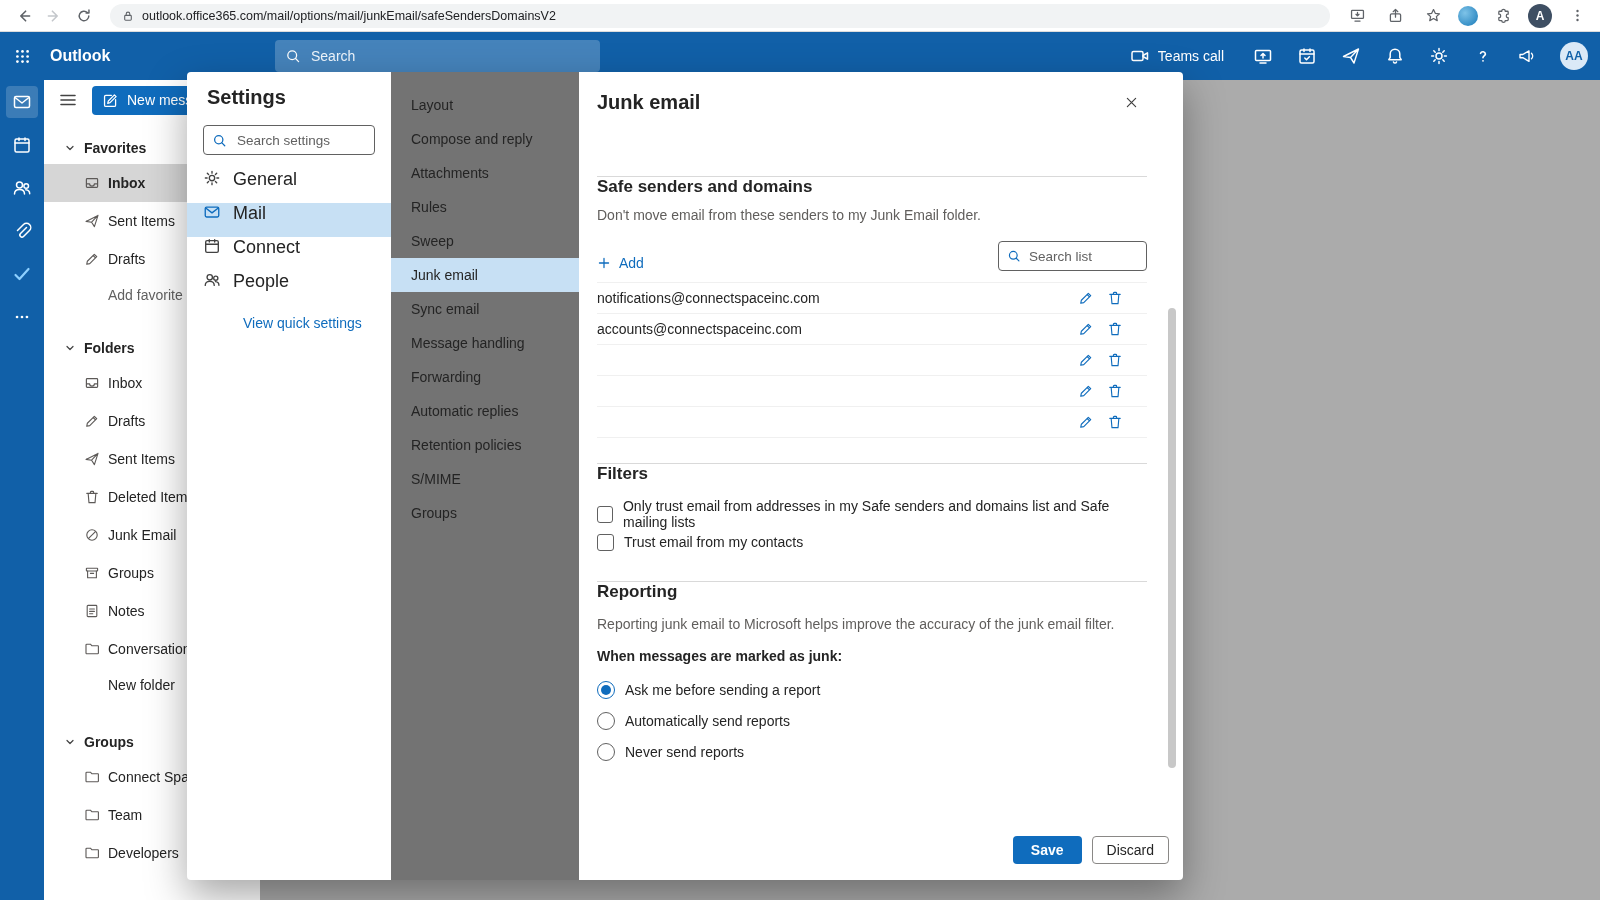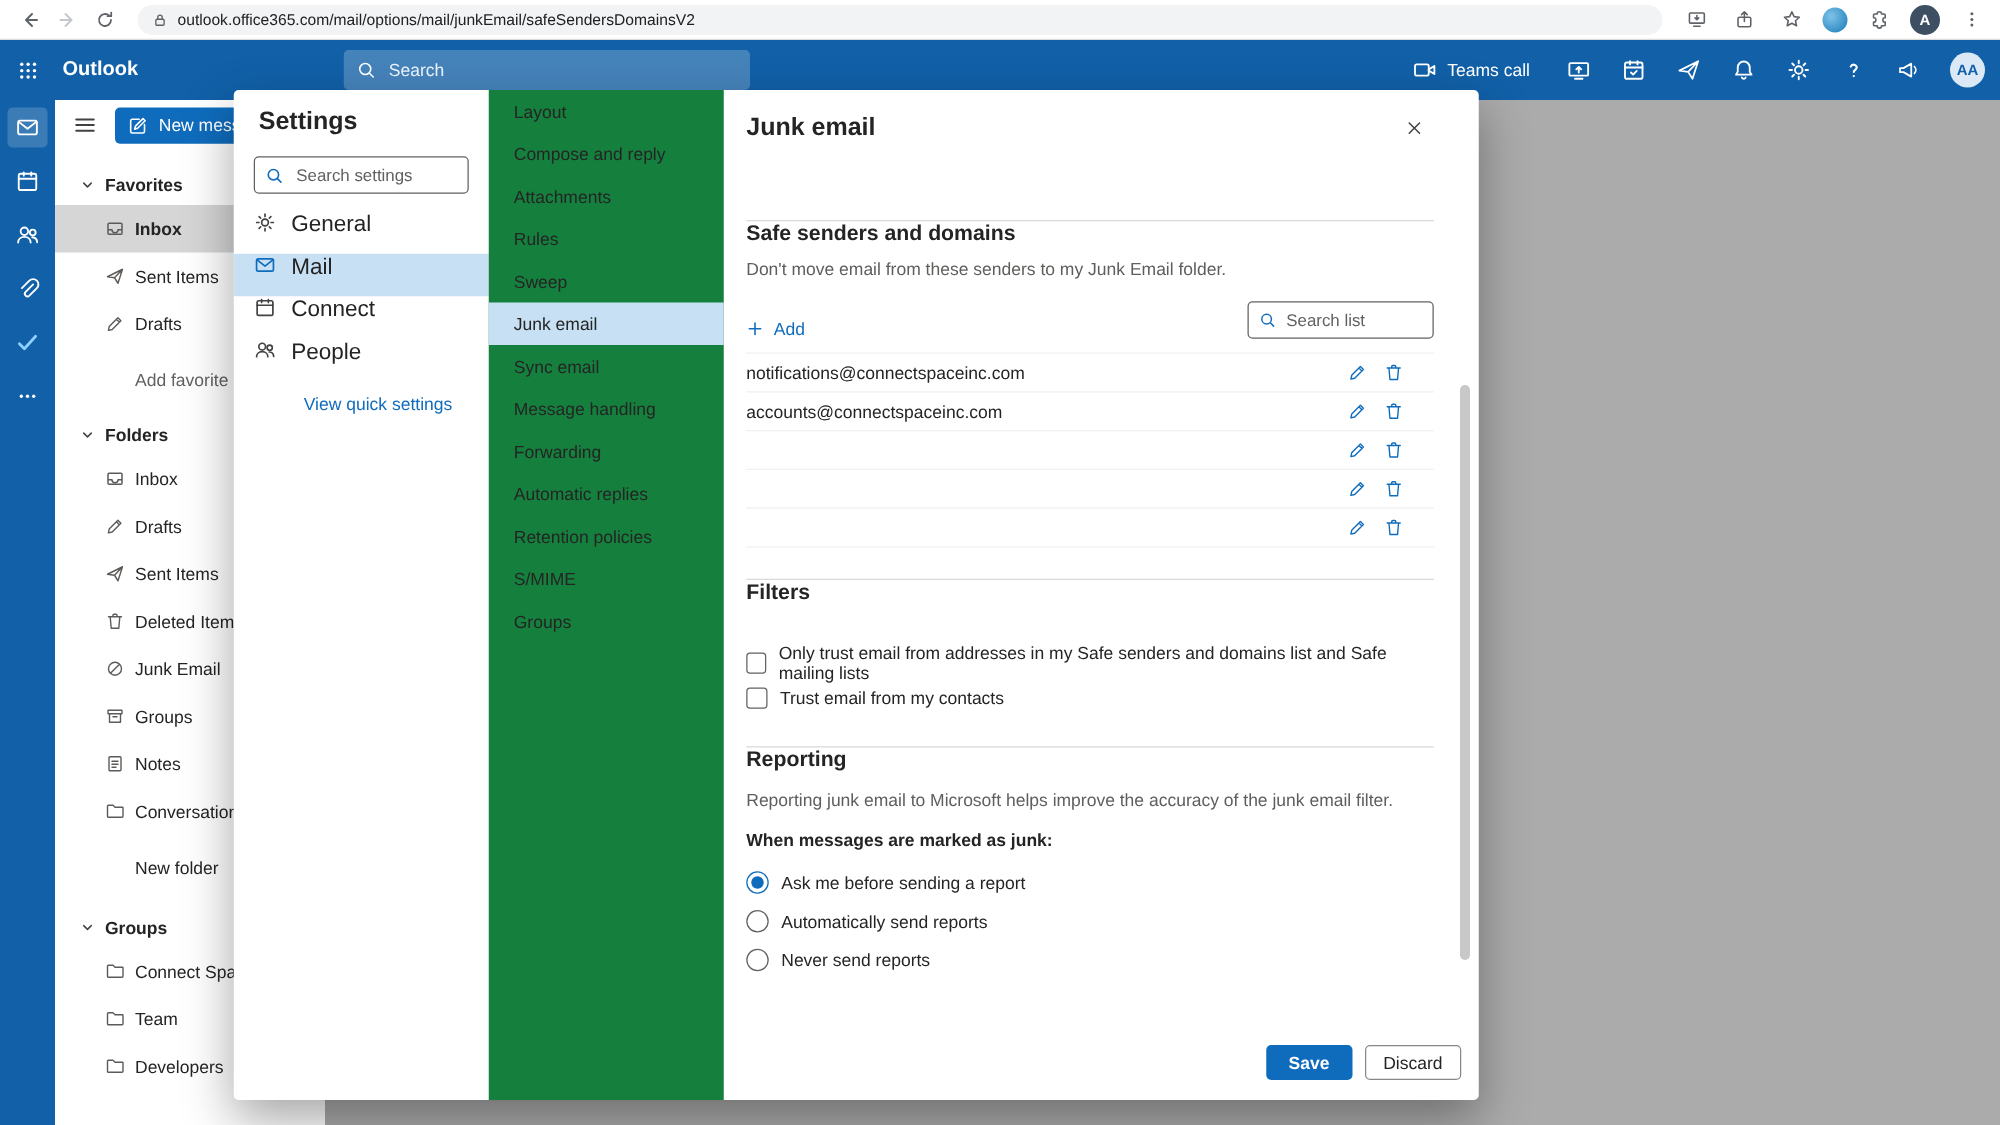--- a/index.html
+++ b/index.html
@@ -54,21 +54,21 @@
   .fp-top{height:40px;display:flex;align-items:center;padding-left:14px;gap:14px;color:#424242}
   .burger{background:none;border:0;color:#424242;padding:0;width:20px;height:20px}
   .nm-btn{height:29px;background:var(--brand);border:0;color:#fff;border-radius:4px;display:flex;
           align-items:center;gap:8px;padding:0 14px 0 10px;font-size:14px;white-space:nowrap}
   .fp-sec{height:32px;display:flex;align-items:center;gap:8px;padding-left:20px;font-size:14px;
           font-weight:700;color:var(--txt)}
   .mt12{margin-top:12px}.mt20{margin-top:20px}.mt24{margin-top:24px}
   .fp-row{height:38px;display:flex;align-items:center;gap:8px;padding-left:40px;font-size:14px;color:var(--txt);cursor:default}
   .fp-row .ic{color:#5d5a58}
   .fp-row.sel{background:#d6d6d6;font-weight:600}
-  .fp-plain{height:34px;display:flex;align-items:flex-end;padding-left:64px;font-size:14px;color:var(--txt)}
+  .fp-plain{height:34px;display:flex;align-items:center;padding-left:64px;font-size:14px;color:var(--txt)}
   .fp-muted{color:var(--mut)}
   .chev{color:#424242}
 
   
   .dim{position:absolute;left:260px;top:80px;right:0;bottom:0;background:#ababab;z-index:4}
 
   
   .modal{position:absolute;left:187px;top:72px;width:996px;height:808px;background:#fff;display:flex;
          box-shadow:0 16px 40px rgba(0,0,0,.35);border-radius:4px;overflow:hidden;z-index:20}
   .m-col1{width:204px;flex:none;padding-top:14px}
@@ -76,42 +76,42 @@
   .m-search{margin:16px 16px 0 16px;height:30px;border:1px solid #616161;border-radius:4px;display:flex;
             align-items:center;gap:8px;padding:0 8px;color:var(--brand)}
   .m-search input,.list-search input{border:0;outline:0;font-size:13.5px;width:100%;color:var(--txt);background:transparent}
   .m-search input::placeholder,.list-search input::placeholder{color:var(--mut)}
   .m-nav{margin-top:14px}
   .m-nav-item{height:34px;display:flex;align-items:flex-start;gap:12px;padding-left:16px;font-size:18px;color:var(--txt);cursor:default}
   .m-nav-item .ic{color:#424242}
   .m-nav-item.sel{background:var(--sel)}
   .m-nav-item.sel .ic{color:var(--brand)}
   .quick{display:block;margin-top:10px;padding-left:56px;color:var(--brand);font-size:14px;text-decoration:none}
-  .m-col2{width:188px;flex:none;background:#15803d;}
+  .m-col2{width:188px;flex:none;background:#737373;padding-top:16px}
   .m-cat{height:34px;display:flex;align-items:center;padding-left:20px;font-size:14px;color:var(--txt);cursor:default}
   .m-cat.sel{background:var(--sel)}
   .m-main{flex:1;position:relative;padding:0 36px 0 18px}
   .m-head{display:flex;align-items:center;padding-top:16px;height:44px}
   .m-head h1{font-size:20px;font-weight:600;margin:0}
   .m-close{margin-left:auto;width:32px;height:32px;border:0;background:none;color:#424242;display:grid;place-items:center;padding:0}
   .hr{height:1px;background:#d9d9d9}
   .hr1{margin-top:60px}.hr2{margin-top:25px}
   h2.sec{font-size:17px;font-weight:700;margin:0}
   .mt18{margin-top:18px}.mt14h{margin-top:14px}
   .desc{font-size:14px;color:#605e5c;margin-top:10px}
   .desc2{font-size:14px;color:#605e5c;margin-top:14px}
   .toolbar{margin-top:18px;display:flex;align-items:flex-end}
   .add-link{display:flex;align-items:center;gap:8px;color:var(--brand);font-size:14px;border:0;background:none;padding:0}
   .list-search{margin-left:auto;width:149px;height:30px;border:1px solid #616161;border-radius:4px;display:flex;
                align-items:center;gap:6px;padding:0 8px;color:var(--brand)}
   .slist{margin-top:11px;border-top:1px solid #f0f0f0}
   .srow{height:31px;display:flex;align-items:center;border-bottom:1px solid #f0f0f0;font-size:14px}
   .srow-actions{margin-left:auto;display:flex;gap:13px;padding-right:24px}
   .act-btn{border:0;background:none;color:var(--brand);width:16px;height:16px;padding:0}
-  .cb-group{margin-top:32px}
+  .cb-group{margin-top:16px}
   .cbrow{height:28px;display:flex;align-items:center;gap:10px;font-size:14px}
   .cb{width:17px;height:17px;border:1px solid #616161;border-radius:3px;background:#fff}
   .bold14{font-size:14px;font-weight:700;margin-top:16px}
   .radio-group{margin-top:10px}
   .rrow{height:31px;display:flex;align-items:center;gap:10px;font-size:14px}
   .rd{width:18px;height:18px;border:1px solid #616161;border-radius:50%;display:grid;place-items:center;background:#fff}
   .rd.on{border-color:var(--brand)}
   .rd.on::after{content:"";width:10px;height:10px;border-radius:50%;background:var(--brand)}
   .m-footer{position:absolute;right:14px;bottom:16px;display:flex;gap:10px}
   .btn-save{height:28px;padding:0 18px;background:var(--brand);color:#fff;border:0;border-radius:4px;font-size:14px;font-weight:600}

